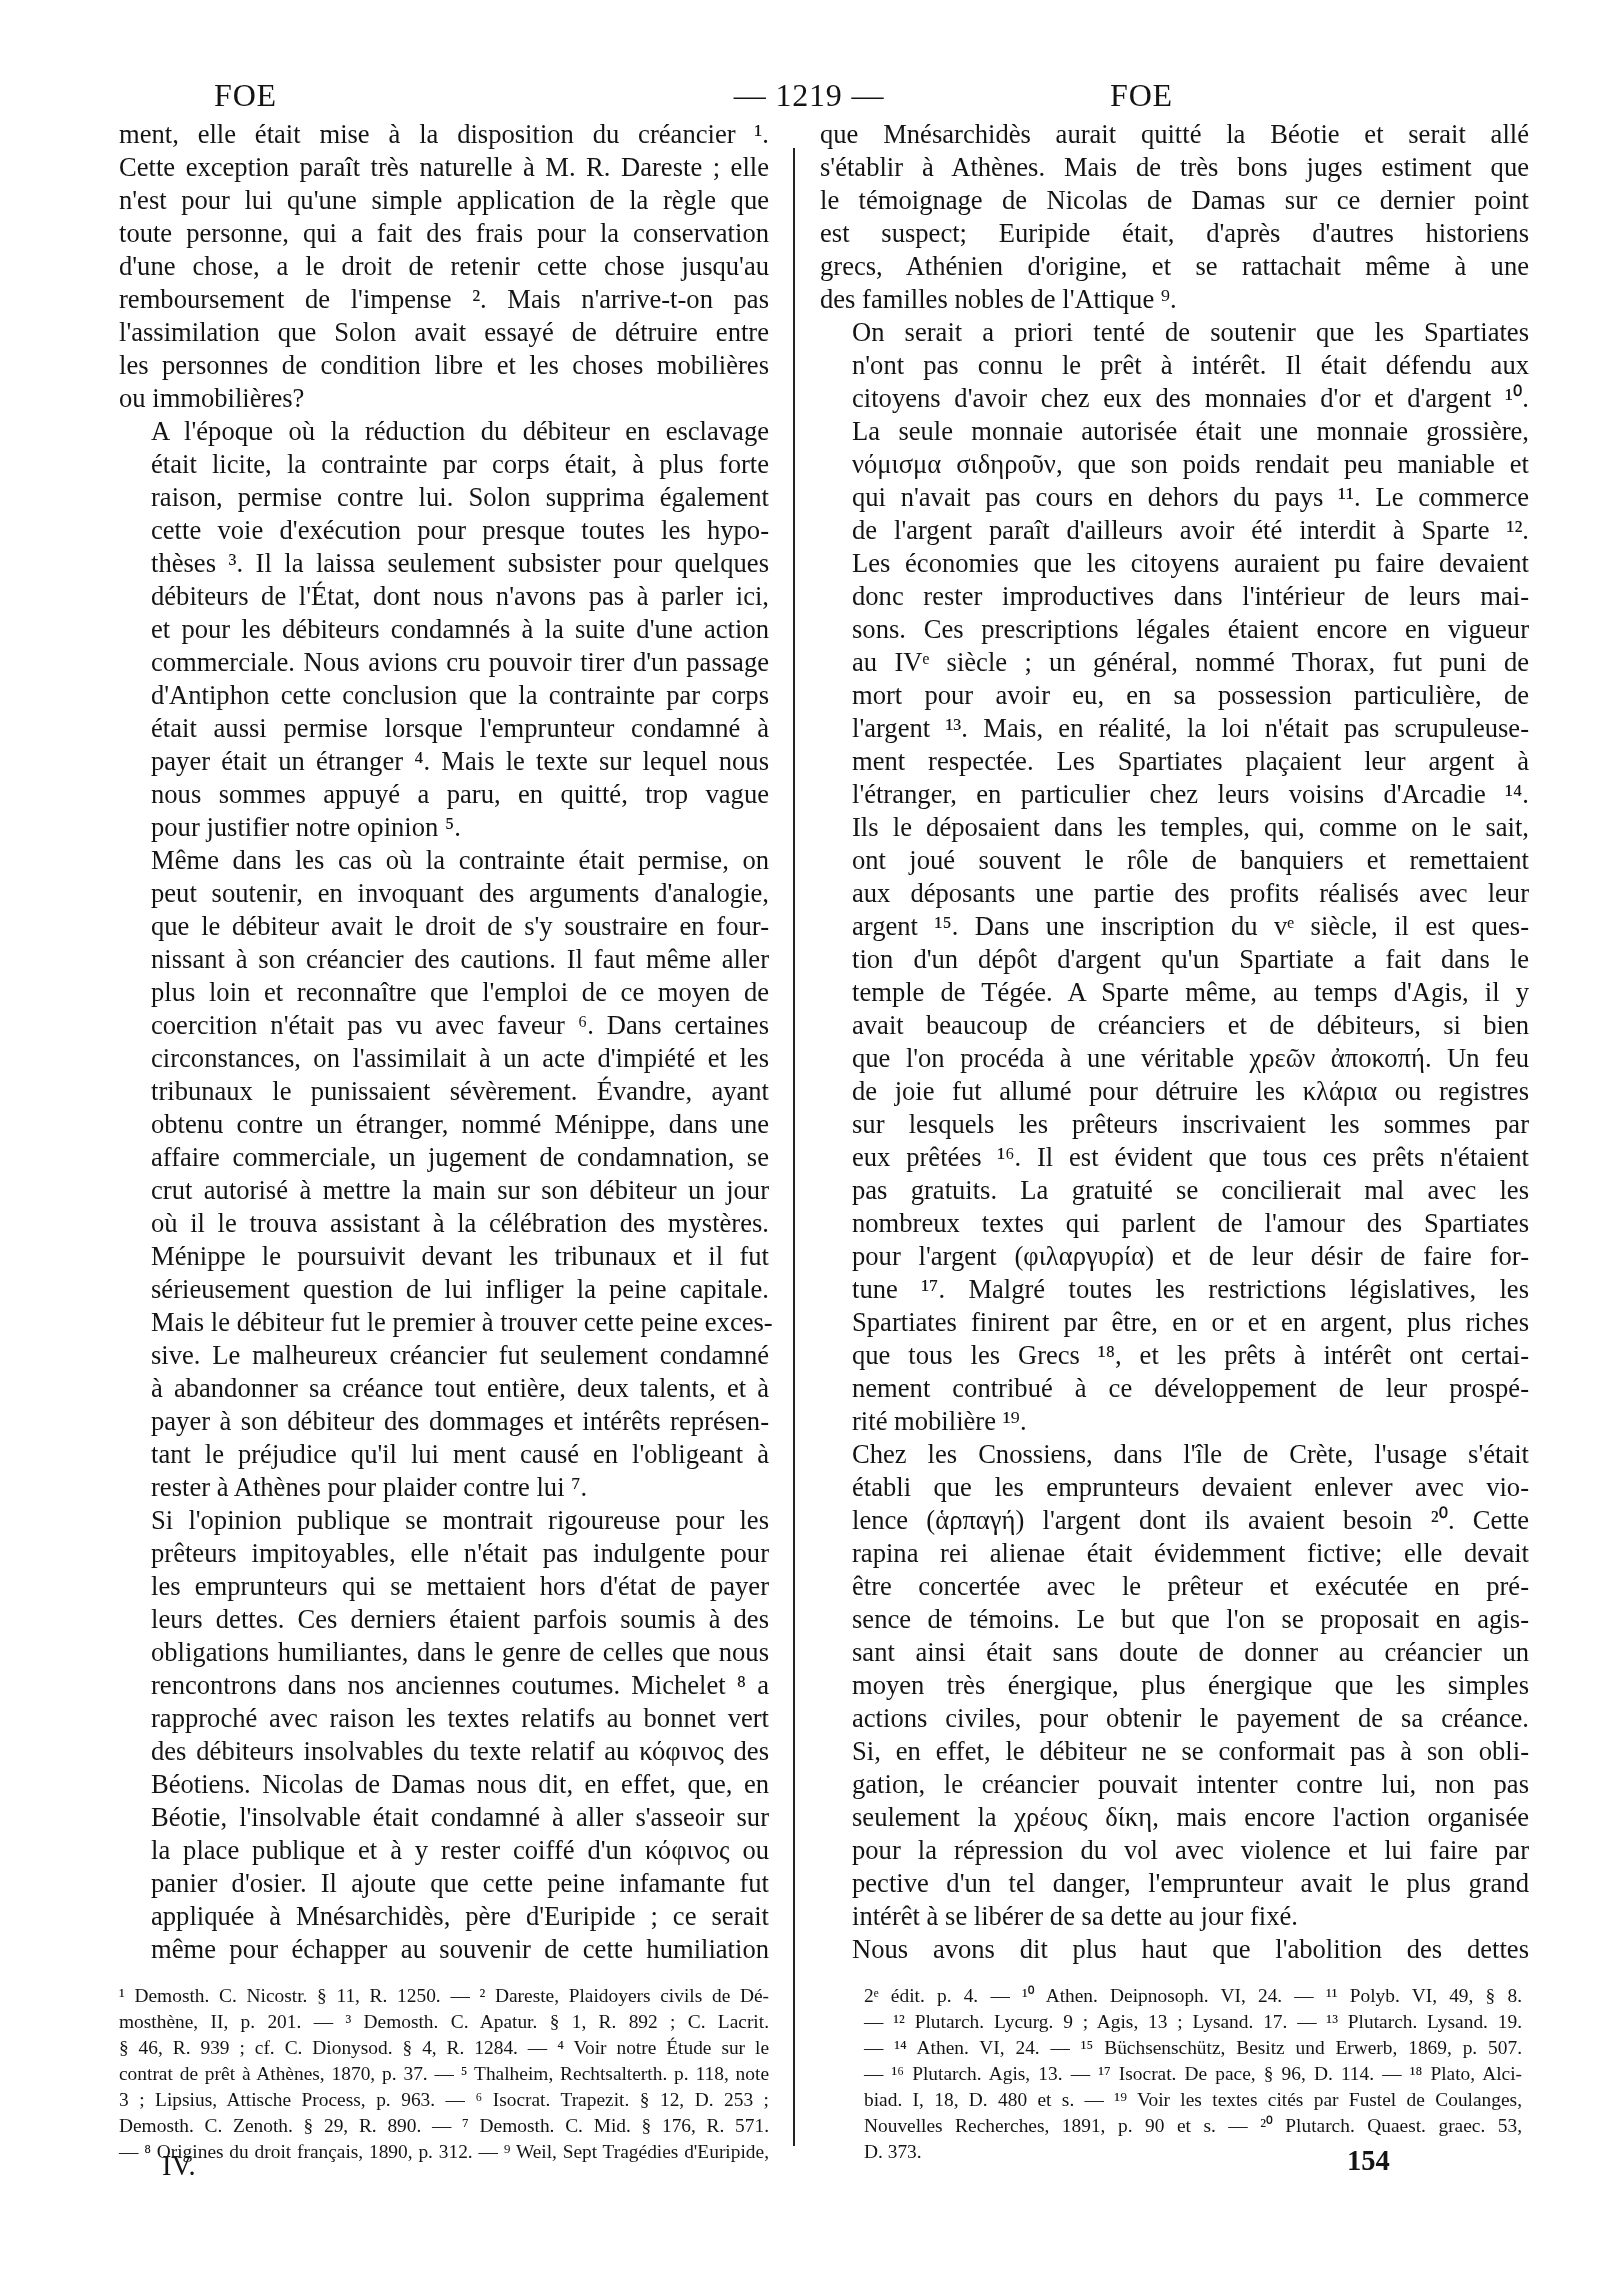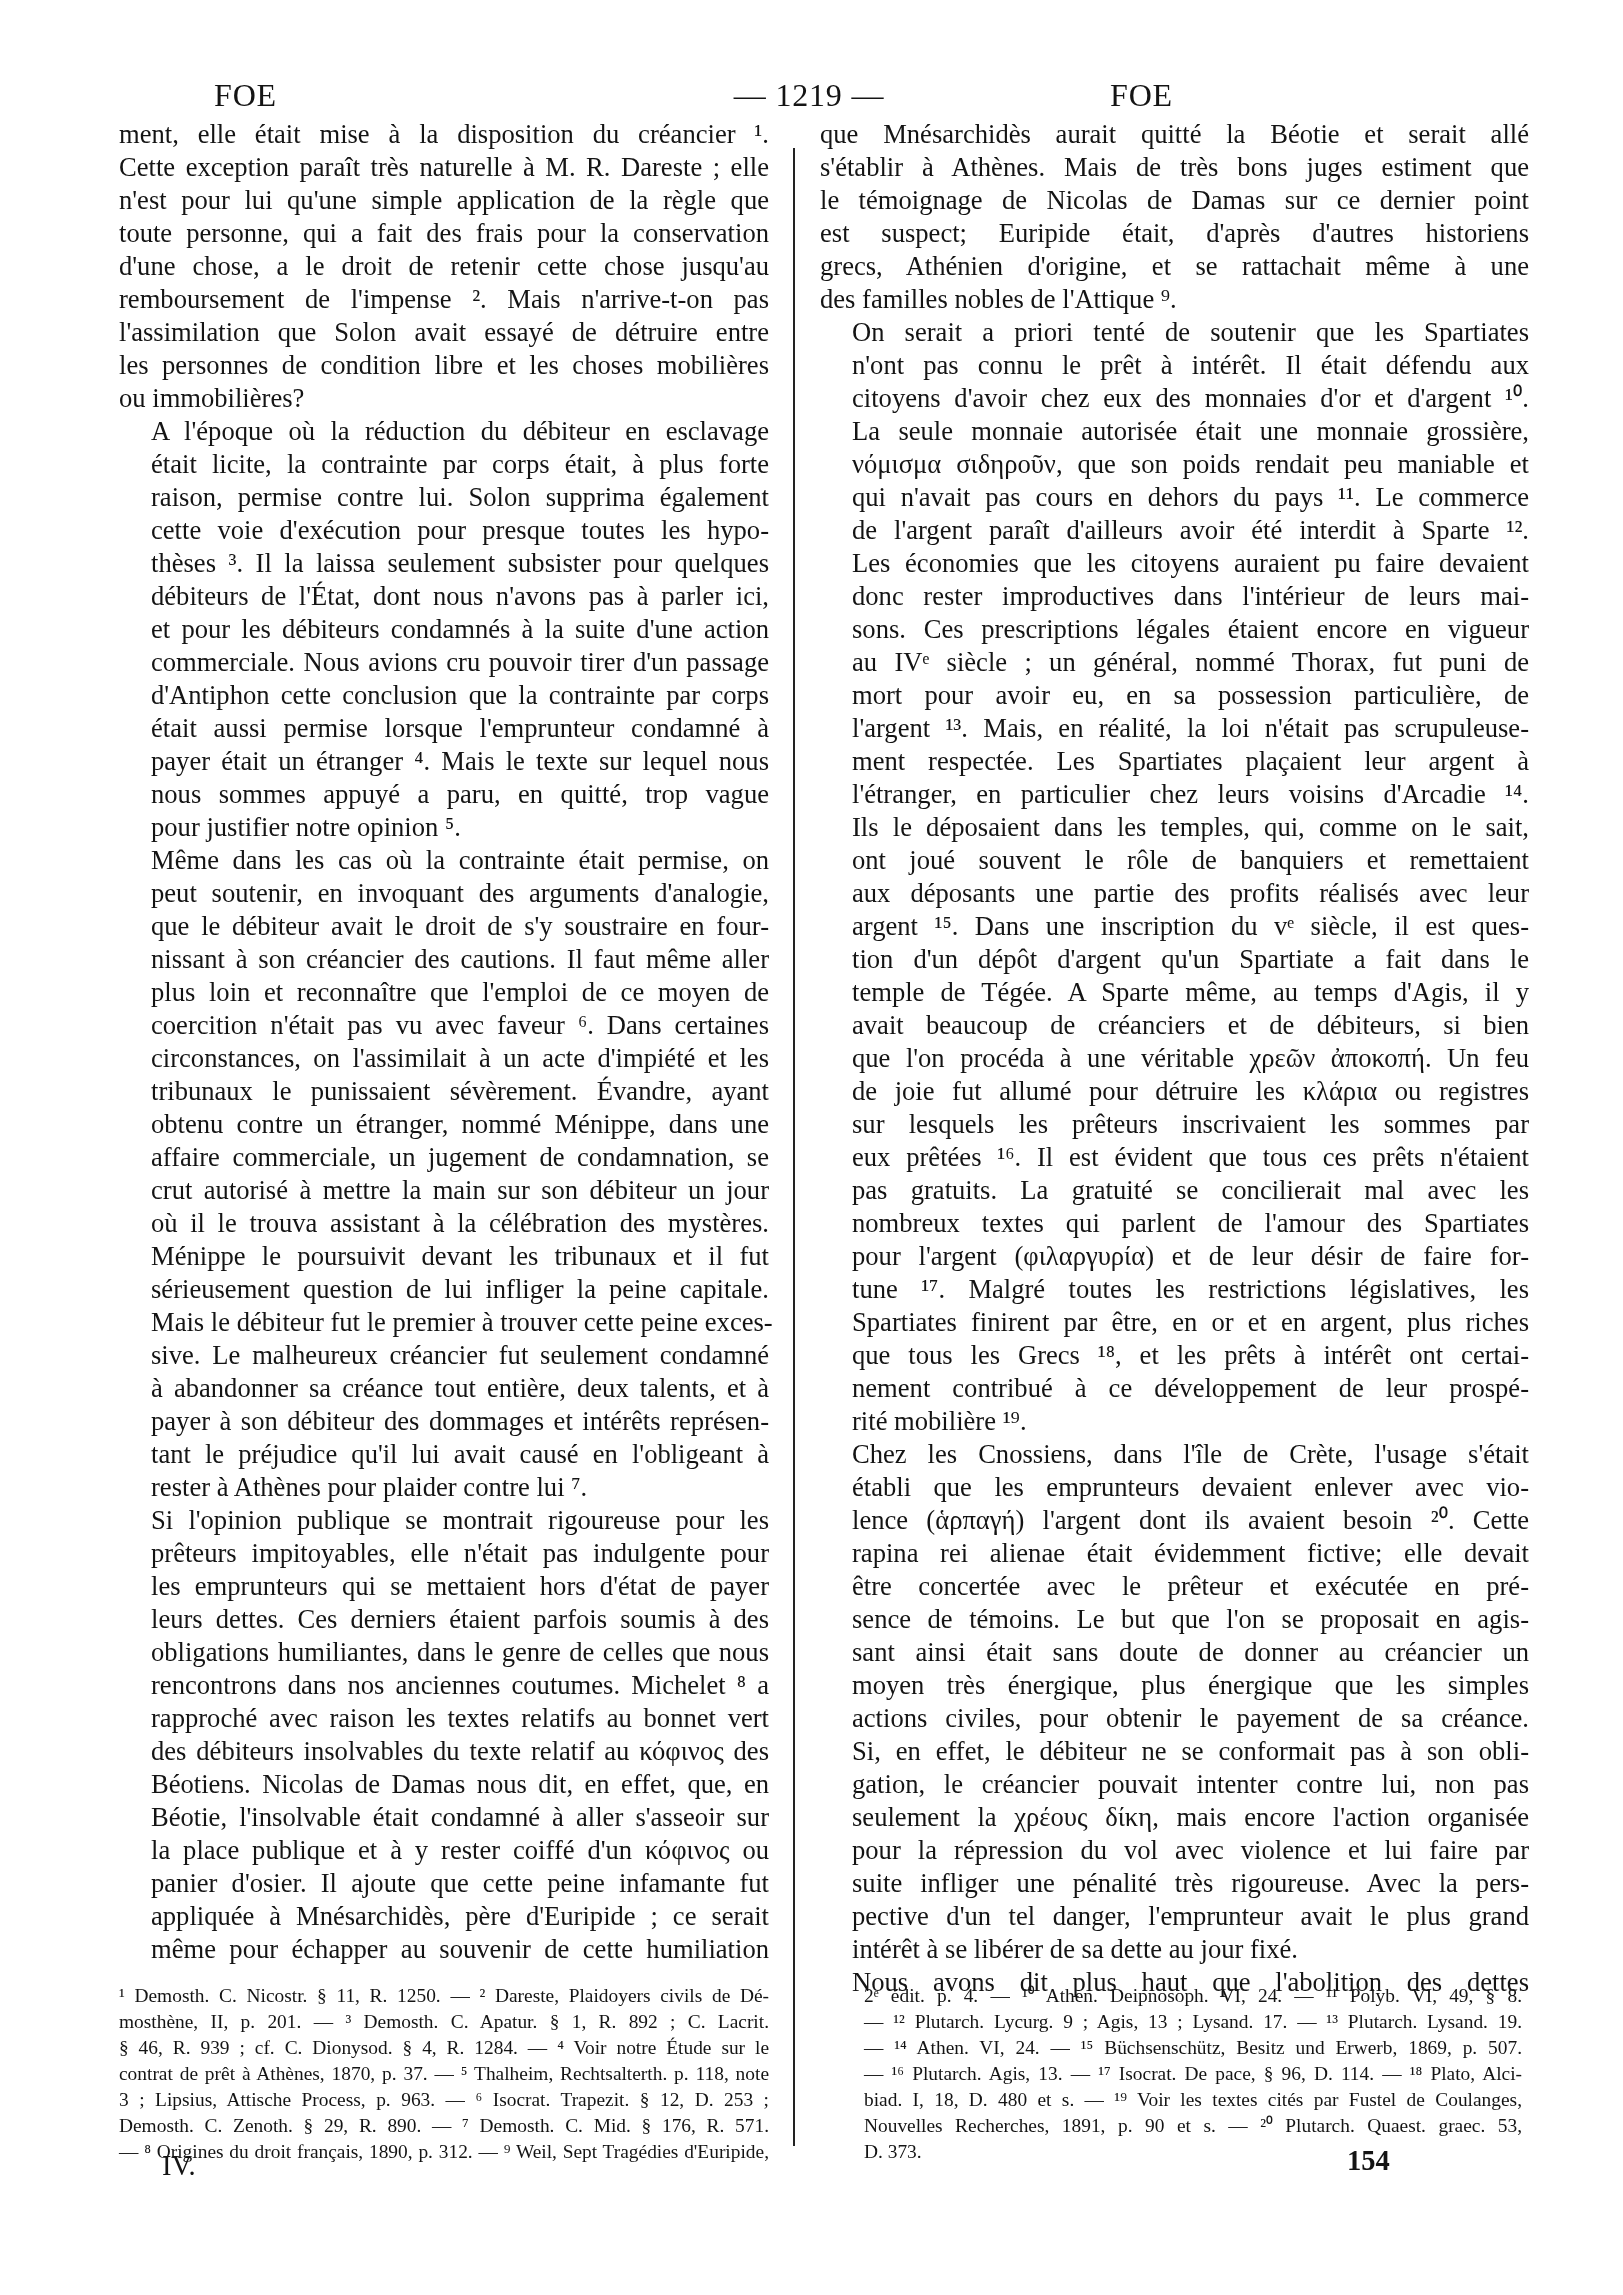--- a/index.html
+++ b/index.html
@@ -92,21 +92,21 @@
       <span class="line">obtenu contre un étranger, nommé Ménippe, dans une</span>
       <span class="line">affaire commerciale, un jugement de condamnation, se</span>
       <span class="line">crut autorisé à mettre la main sur son débiteur un jour</span>
       <span class="line">où il le trouva assistant à la célébration des mystères.</span>
       <span class="line">Ménippe le poursuivit devant les tribunaux et il fut</span>
       <span class="line">sérieusement question de lui infliger la peine capitale.</span>
       <span class="line">Mais le débiteur fut le premier à trouver cette peine exces-</span>
       <span class="line">sive. Le malheureux créancier fut seulement condamné</span>
       <span class="line">à abandonner sa créance tout entière, deux talents, et à</span>
       <span class="line">payer à son débiteur des dommages et intérêts représen-</span>
-      <span class="line">tant le préjudice qu'il lui avait causé en l'obligeant à</span>
+      <span class="line">tant le préjudice qu'il lui ment causé en l'obligeant à</span>
       <span class="line last">rester à Athènes pour plaider contre lui ⁷.</span>
     </p>
     <p class="indent">
       <span class="line" style="text-indent: 32px;">Si l'opinion publique se montrait rigoureuse pour les</span>
       <span class="line">prêteurs impitoyables, elle n'était pas indulgente pour</span>
       <span class="line">les emprunteurs qui se mettaient hors d'état de payer</span>
       <span class="line">leurs dettes. Ces derniers étaient parfois soumis à des</span>
       <span class="line">obligations humiliantes, dans le genre de celles que nous</span>
       <span class="line">rencontrons dans nos anciennes coutumes. Michelet ⁸ a</span>
       <span class="line">rapproché avec raison les textes relatifs au bonnet vert</span>
@@ -172,21 +172,20 @@
       <span class="line">rapina rei alienae était évidemment fictive; elle devait</span>
       <span class="line">être concertée avec le prêteur et exécutée en pré-</span>
       <span class="line">sence de témoins. Le but que l'on se proposait en agis-</span>
       <span class="line">sant ainsi était sans doute de donner au créancier un</span>
       <span class="line">moyen très énergique, plus énergique que les simples</span>
       <span class="line">actions civiles, pour obtenir le payement de sa créance.</span>
       <span class="line">Si, en effet, le débiteur ne se conformait pas à son obli-</span>
       <span class="line">gation, le créancier pouvait intenter contre lui, non pas</span>
       <span class="line">seulement la χρέους δίκη, mais encore l'action organisée</span>
       <span class="line">pour la répression du vol avec violence et lui faire par</span>
-      <span class="line">suite infliger une pénalité très rigoureuse. Avec la pers-</span>
       <span class="line">pective d'un tel danger, l'emprunteur avait le plus grand</span>
       <span class="line last">intérêt à se libérer de sa dette au jour fixé.</span>
     </p>
     <p class="indent">
       <span class="line" style="text-indent: 32px;">Nous avons dit plus haut que l'abolition des dettes</span>
     </p>
   </div>
 
 <div class="fn" id="fn-left">
     <span class="line">¹ Demosth. C. Nicostr. § 11, R. 1250. — ² Dareste, Plaidoyers civils de Dé-</span>

